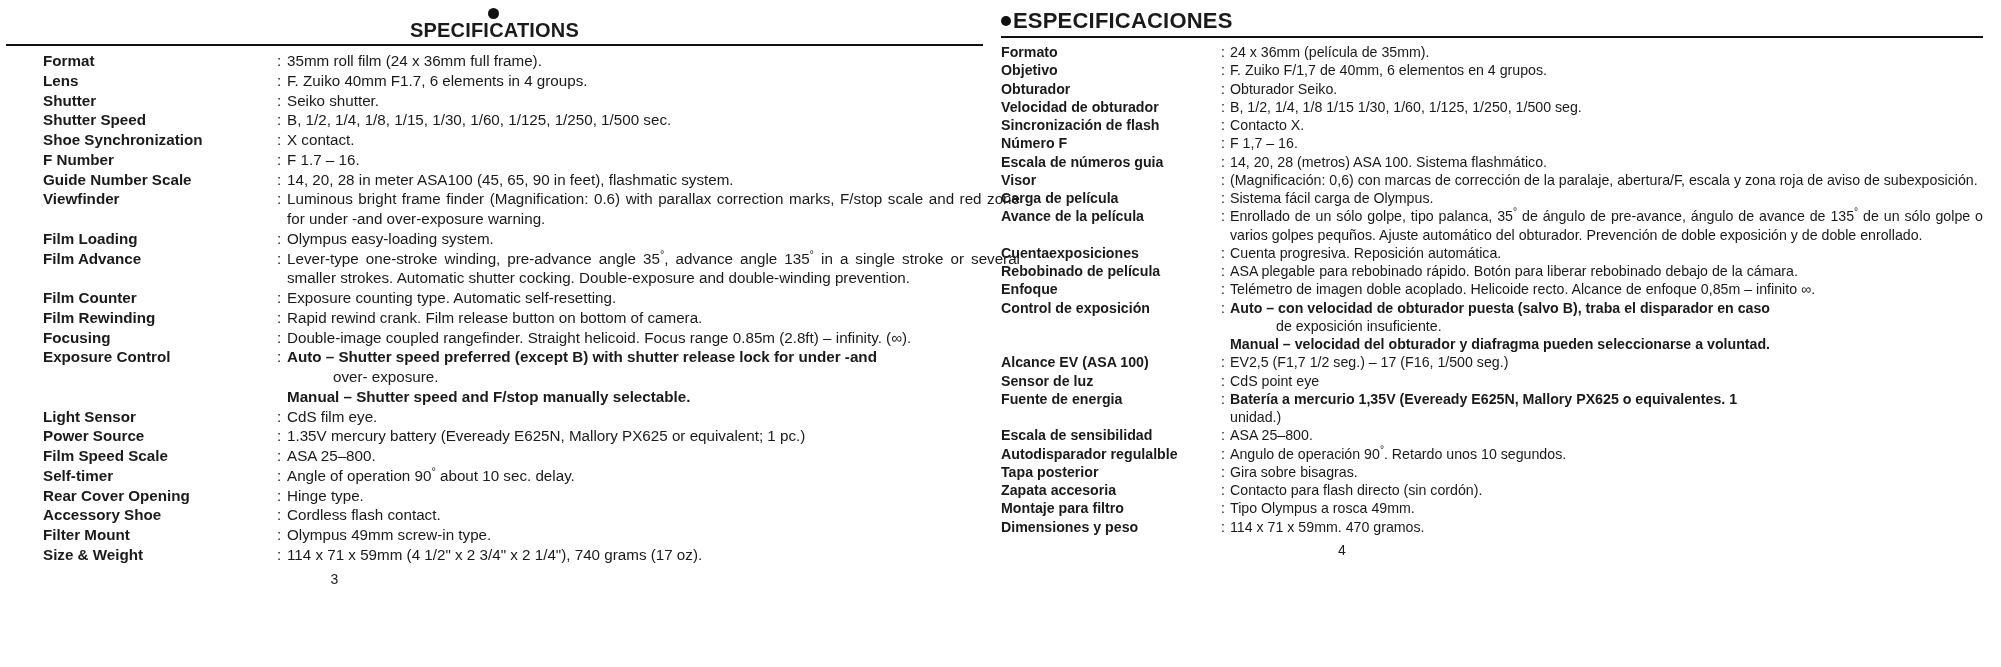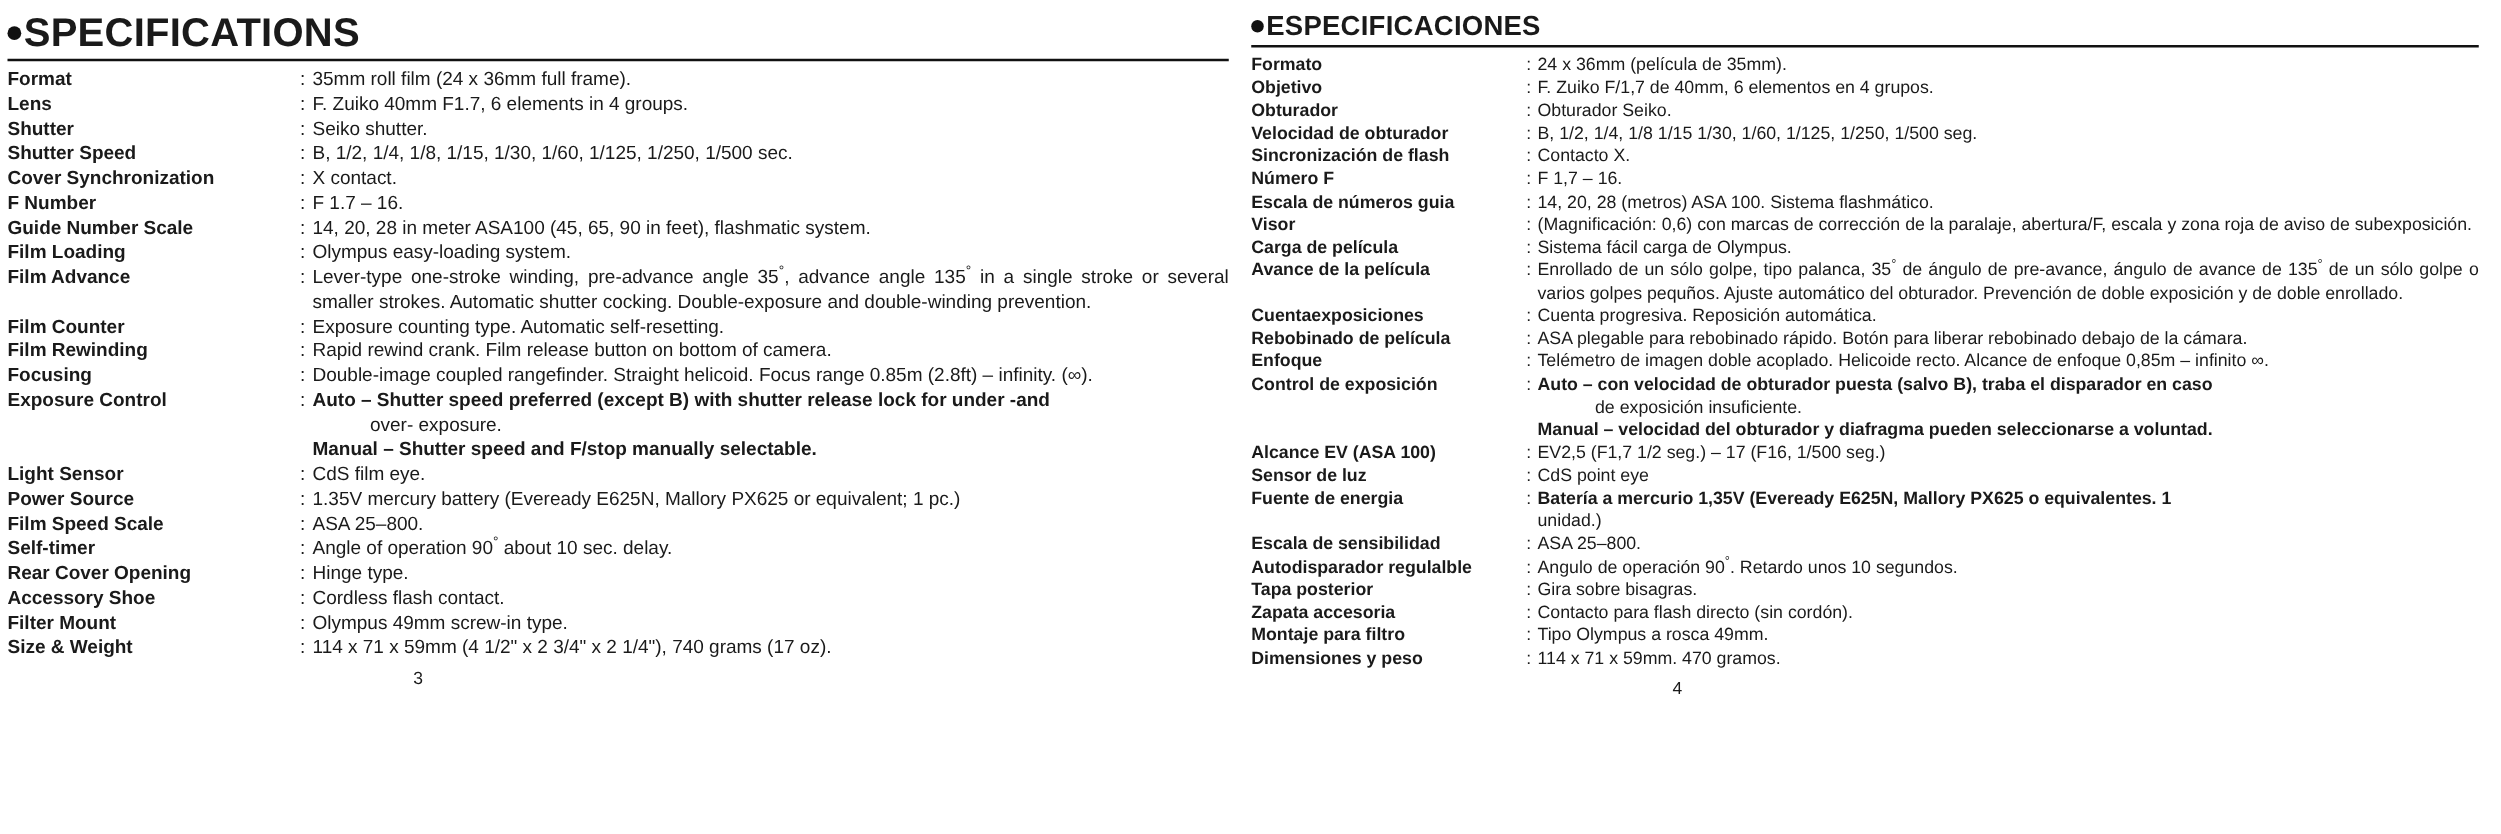--- a/index.html
+++ b/index.html
@@ -34,21 +34,21 @@
     padding: 8px 18px 0 6px;
   }
 
   
   .sec-heading {
     display: flex;
     align-items: center;
     font-weight: bold;
     letter-spacing: 0.2px;
   }
-  .col-en .sec-heading { font-size: 32px; }
+  .col-en .sec-heading { font-size: 20px; flex-direction: column; }
   .col-es .sec-heading { font-size: 22px; }
   .bullet-dot {
     display: inline-block;
     width: 11px;
     height: 11px;
     border-radius: 50%;
     background: #111;
     margin-right: 2px;
     flex: 0 0 auto;
   }
@@ -74,21 +74,21 @@
     white-space: nowrap;
   }
   .colon {
     width: 10px;
     text-align: left;
     padding-left: 2px !important;
   }
   .desc {
     font-weight: normal;
   }
-  .col-en table.specs { font-size: 15.2px; line-height: 1.30; }
+  .col-en table.specs { font-size: 15.2px; line-height: 1.30; margin-left: 37px; }
   .col-en .term-col { width: 232px; }
   .col-en .colon { width: 12px; }
 
   .col-es table.specs { font-size: 14.2px; line-height: 1.285; }
   .col-es .term-col { width: 218px; }
   .col-es .colon { width: 11px; }
 
   .desc.justify {
     text-align: justify;
     text-justify: inter-word;
@@ -153,33 +153,38 @@
             <td class="term">Shutter</td>
             <td class="colon">:</td>
             <td class="desc">Seiko shutter.</td>
           </tr>
           <tr>
             <td class="term">Shutter Speed</td>
             <td class="colon">:</td>
             <td class="desc">B, 1/2, 1/4, 1/8, 1/15, 1/30, 1/60, 1/125, 1/250, 1/500 sec.</td>
           </tr>
           <tr>
-            <td class="term">Cover Synchronization</td>
+            <td class="term">Shoe Synchronization</td>
             <td class="colon">:</td>
             <td class="desc">X contact.</td>
           </tr>
           <tr>
             <td class="term">F Number</td>
             <td class="colon">:</td>
             <td class="desc">F 1.7 – 16.</td>
           </tr>
           <tr>
             <td class="term">Guide Number Scale</td>
             <td class="colon">:</td>
             <td class="desc">14, 20, 28 in meter ASA100 (45, 65, 90 in feet), flashmatic system.</td>
+          </tr>
+          <tr>
+            <td class="term">Viewfinder</td>
+            <td class="colon">:</td>
+            <td class="desc justify">Luminous bright frame finder (Magnification: 0.6) with parallax correction marks, F/stop scale and red zone for under -and over-exposure warning.</td>
           </tr>
           <tr>
             <td class="term">Film Loading</td>
             <td class="colon">:</td>
             <td class="desc">Olympus easy-loading system.</td>
           </tr>
           <tr>
             <td class="term">Film Advance</td>
             <td class="colon">:</td>
             <td class="desc justify">Lever-type one-stroke winding, pre-advance angle 35<sup class="deg">°</sup>, advance angle 135<sup class="deg">°</sup> in a single stroke or several smaller strokes. Automatic shutter cocking. Double-exposure and double-winding prevention.</td>

